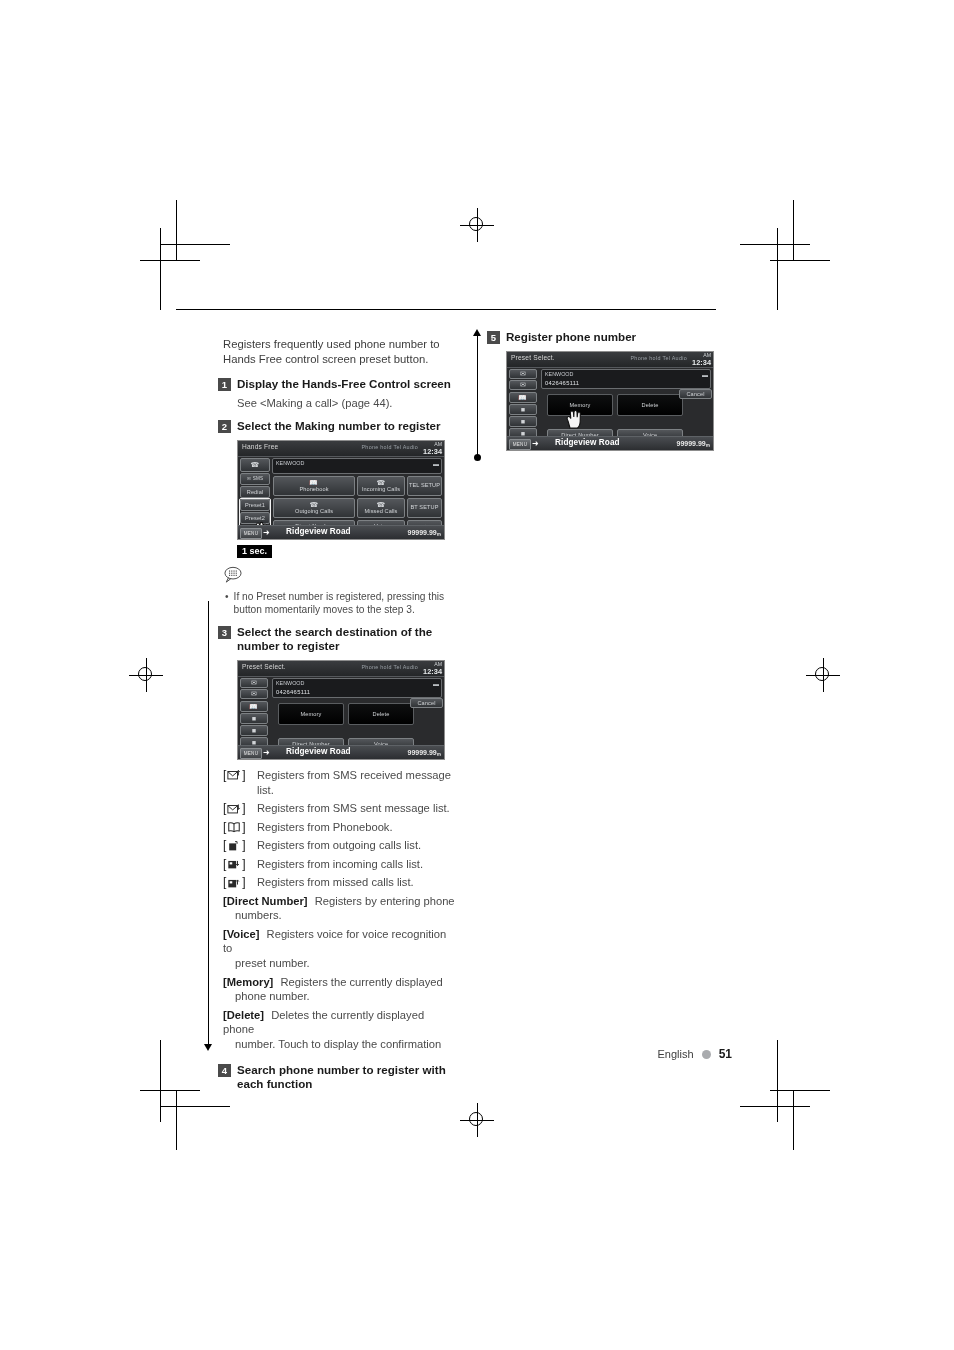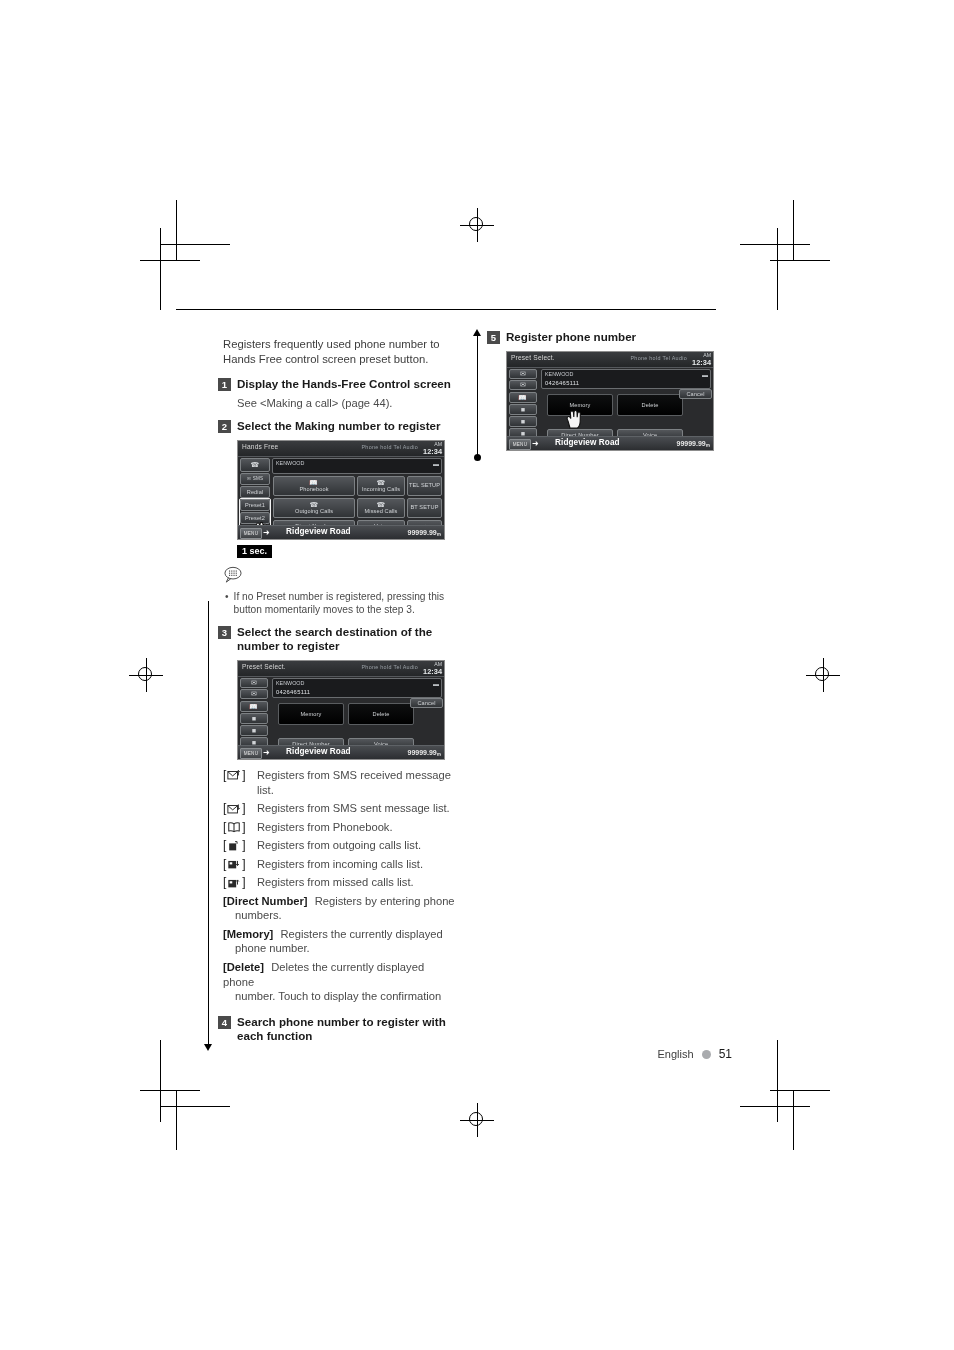--- a/index.html
+++ b/index.html
@@ -197,21 +197,21 @@
   
   .footer{
     position:absolute;left:0;right:0;top:1047px;
     text-align:right;padding-right:222px;
     font-size:11px;color:#3d3d3d;
   }
   .footer .dot{
     display:inline-block;width:9px;height:9px;border-radius:50%;
     background:#a9abae;margin:0 5px -1px 5px;
   }
-  .footer .pg{font-weight:normal;font-size:12px;color:#1a1a1a;}
+  .footer .pg{font-weight:bold;font-size:12px;color:#1a1a1a;}
 </style>
 </head>
 <body>
 
 <div class="page">
 
   <div>
     <div class="cmark" style="left:160px;top:228px;width:1px;height:82px;"></div>
     <div class="cmark" style="left:160px;top:244px;width:70px;height:1px;"></div>
     <div class="cmark" style="left:176px;top:200px;width:1px;height:60px;"></div>
@@ -539,20 +539,25 @@
         </div>
         <div class="defval">Registers from missed calls list.</div>
       </div>
 
       <div class="defrow2">
         <b>[Direct Number]</b>
         <span style="margin-left:4px;">Registers by entering phone</span>
         <span class="ind">numbers.</span>
       </div>
 
+      <div class="defrow2">
+        <b>[Voice]</b>
+        <span style="margin-left:4px;">Registers voice for voice recognition to</span>
+        <span class="ind">preset number.</span>
+      </div>
 
       <div class="defrow2">
         <b>[Memory]</b>
         <span style="margin-left:4px;">Registers the currently displayed</span>
         <span class="ind">phone number.</span>
       </div>
 
       <div class="defrow2">
         <b>[Delete]</b>
         <span style="margin-left:4px;">Deletes the currently displayed phone</span>

